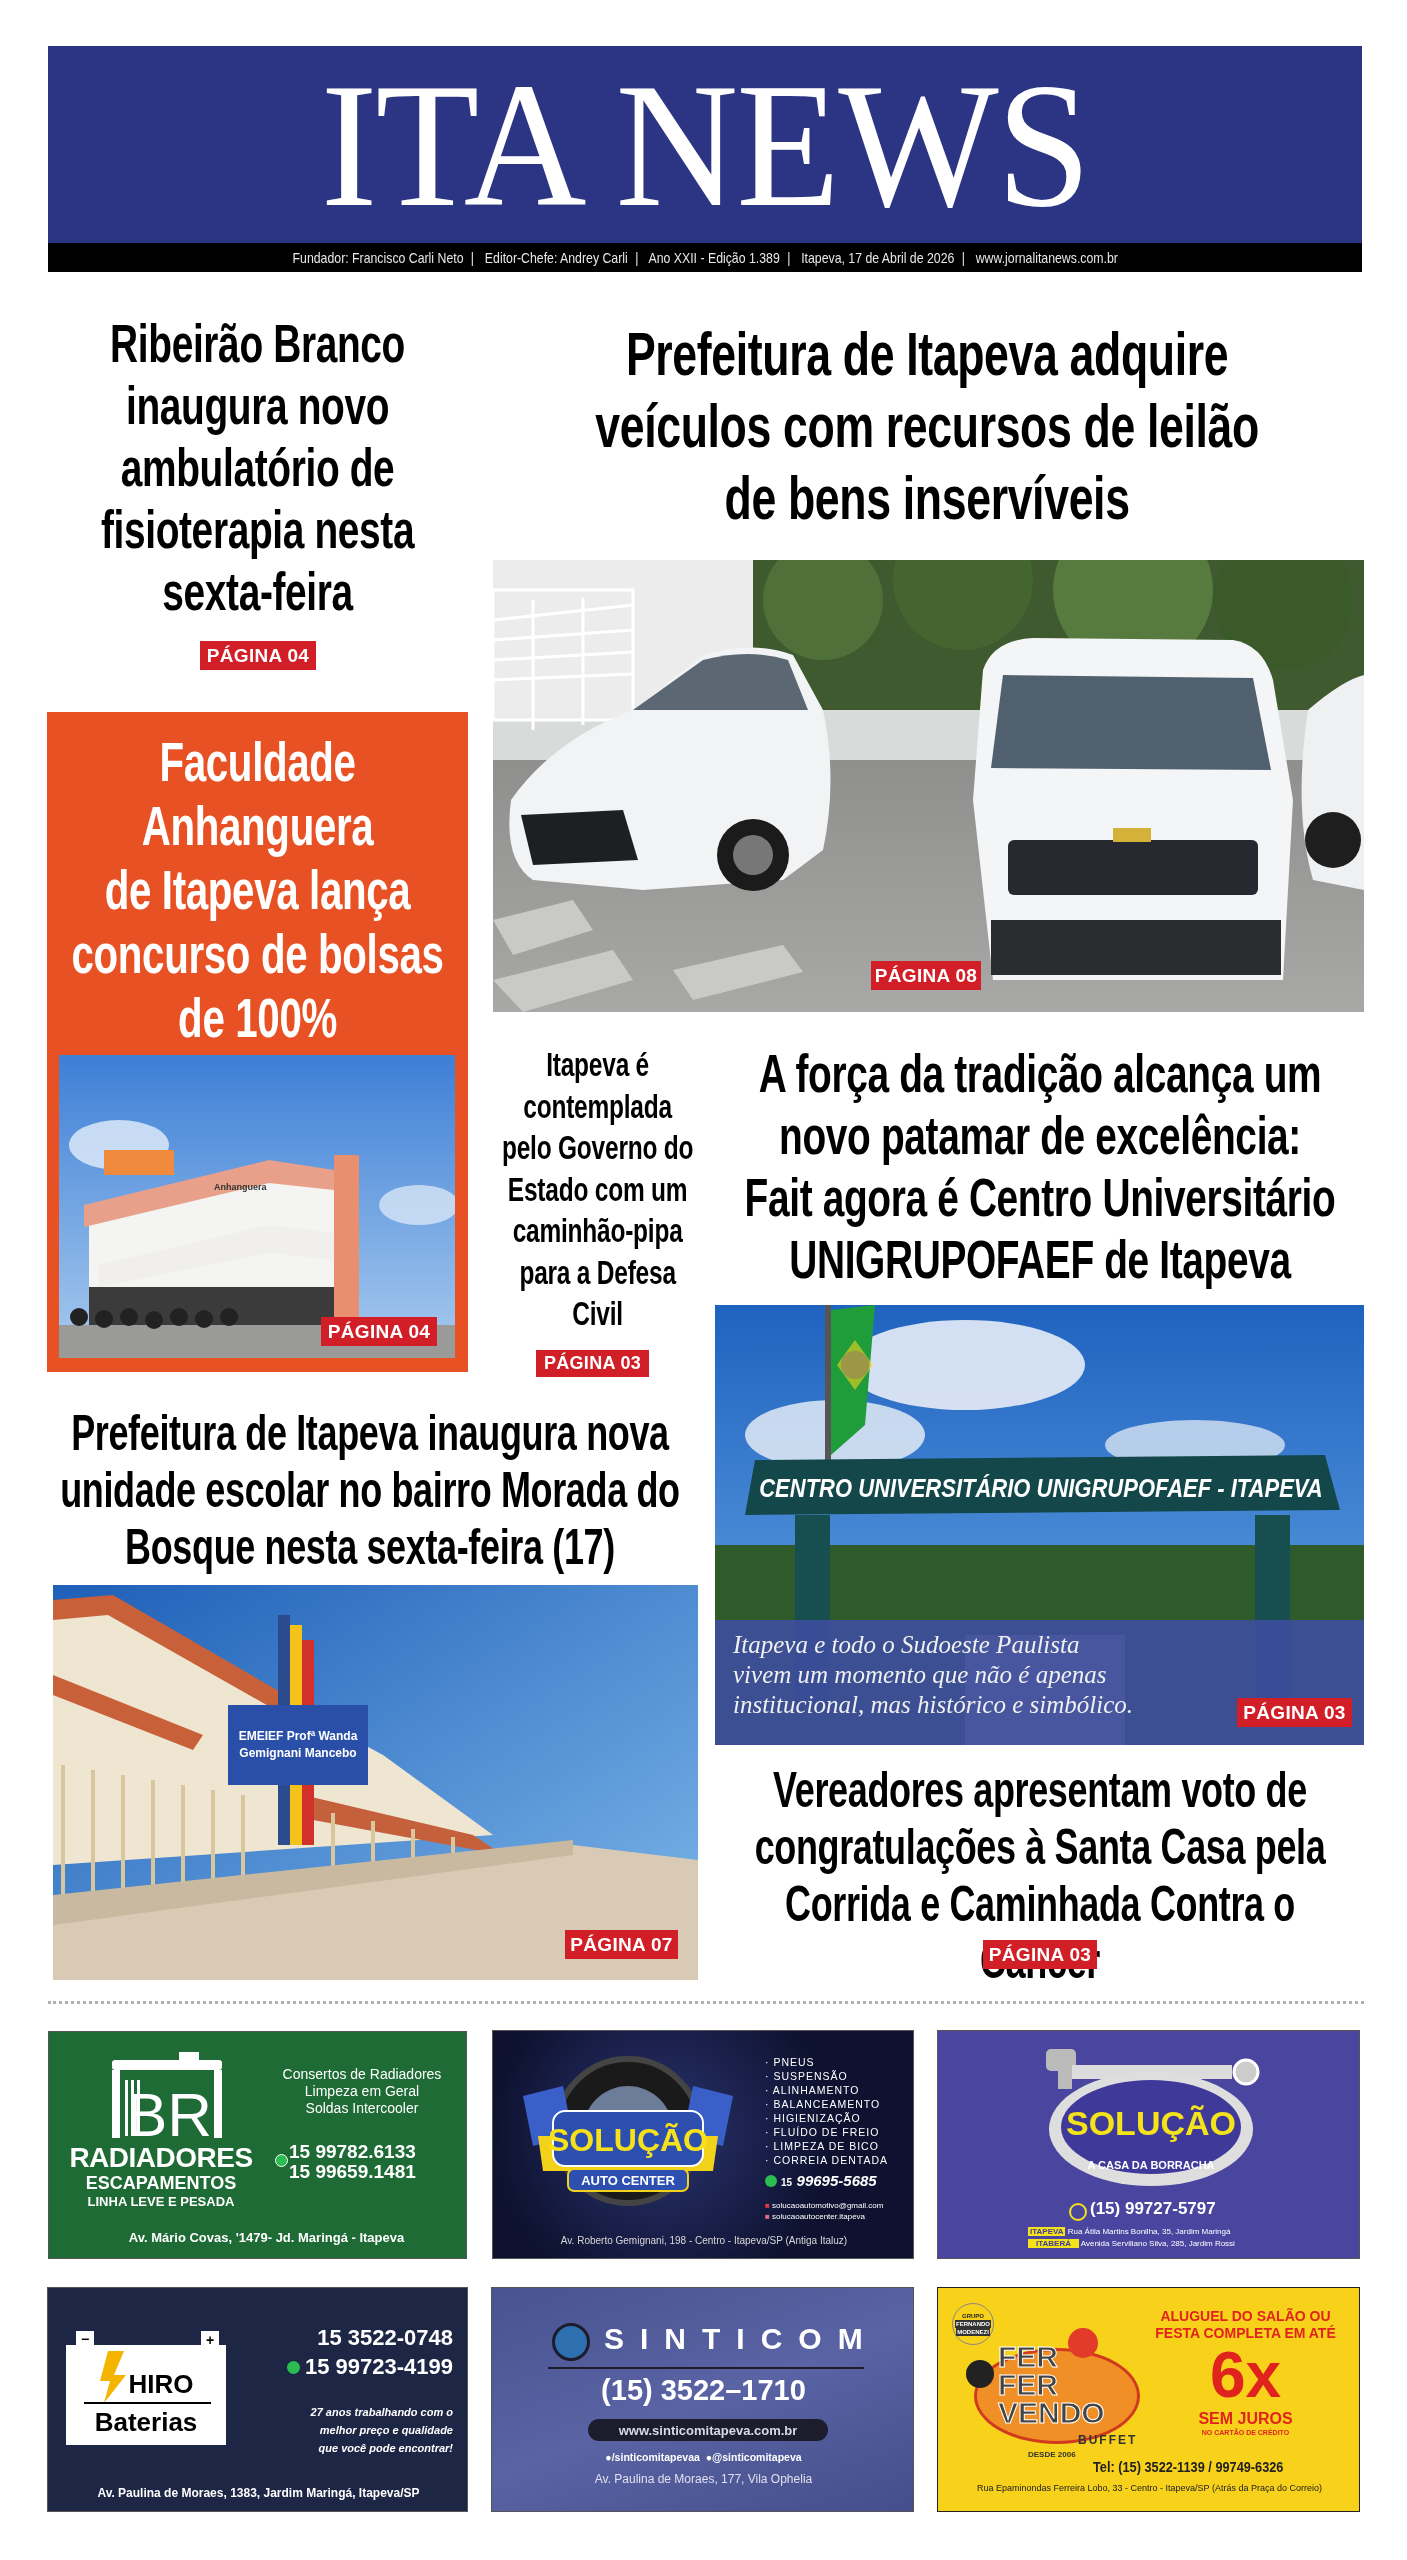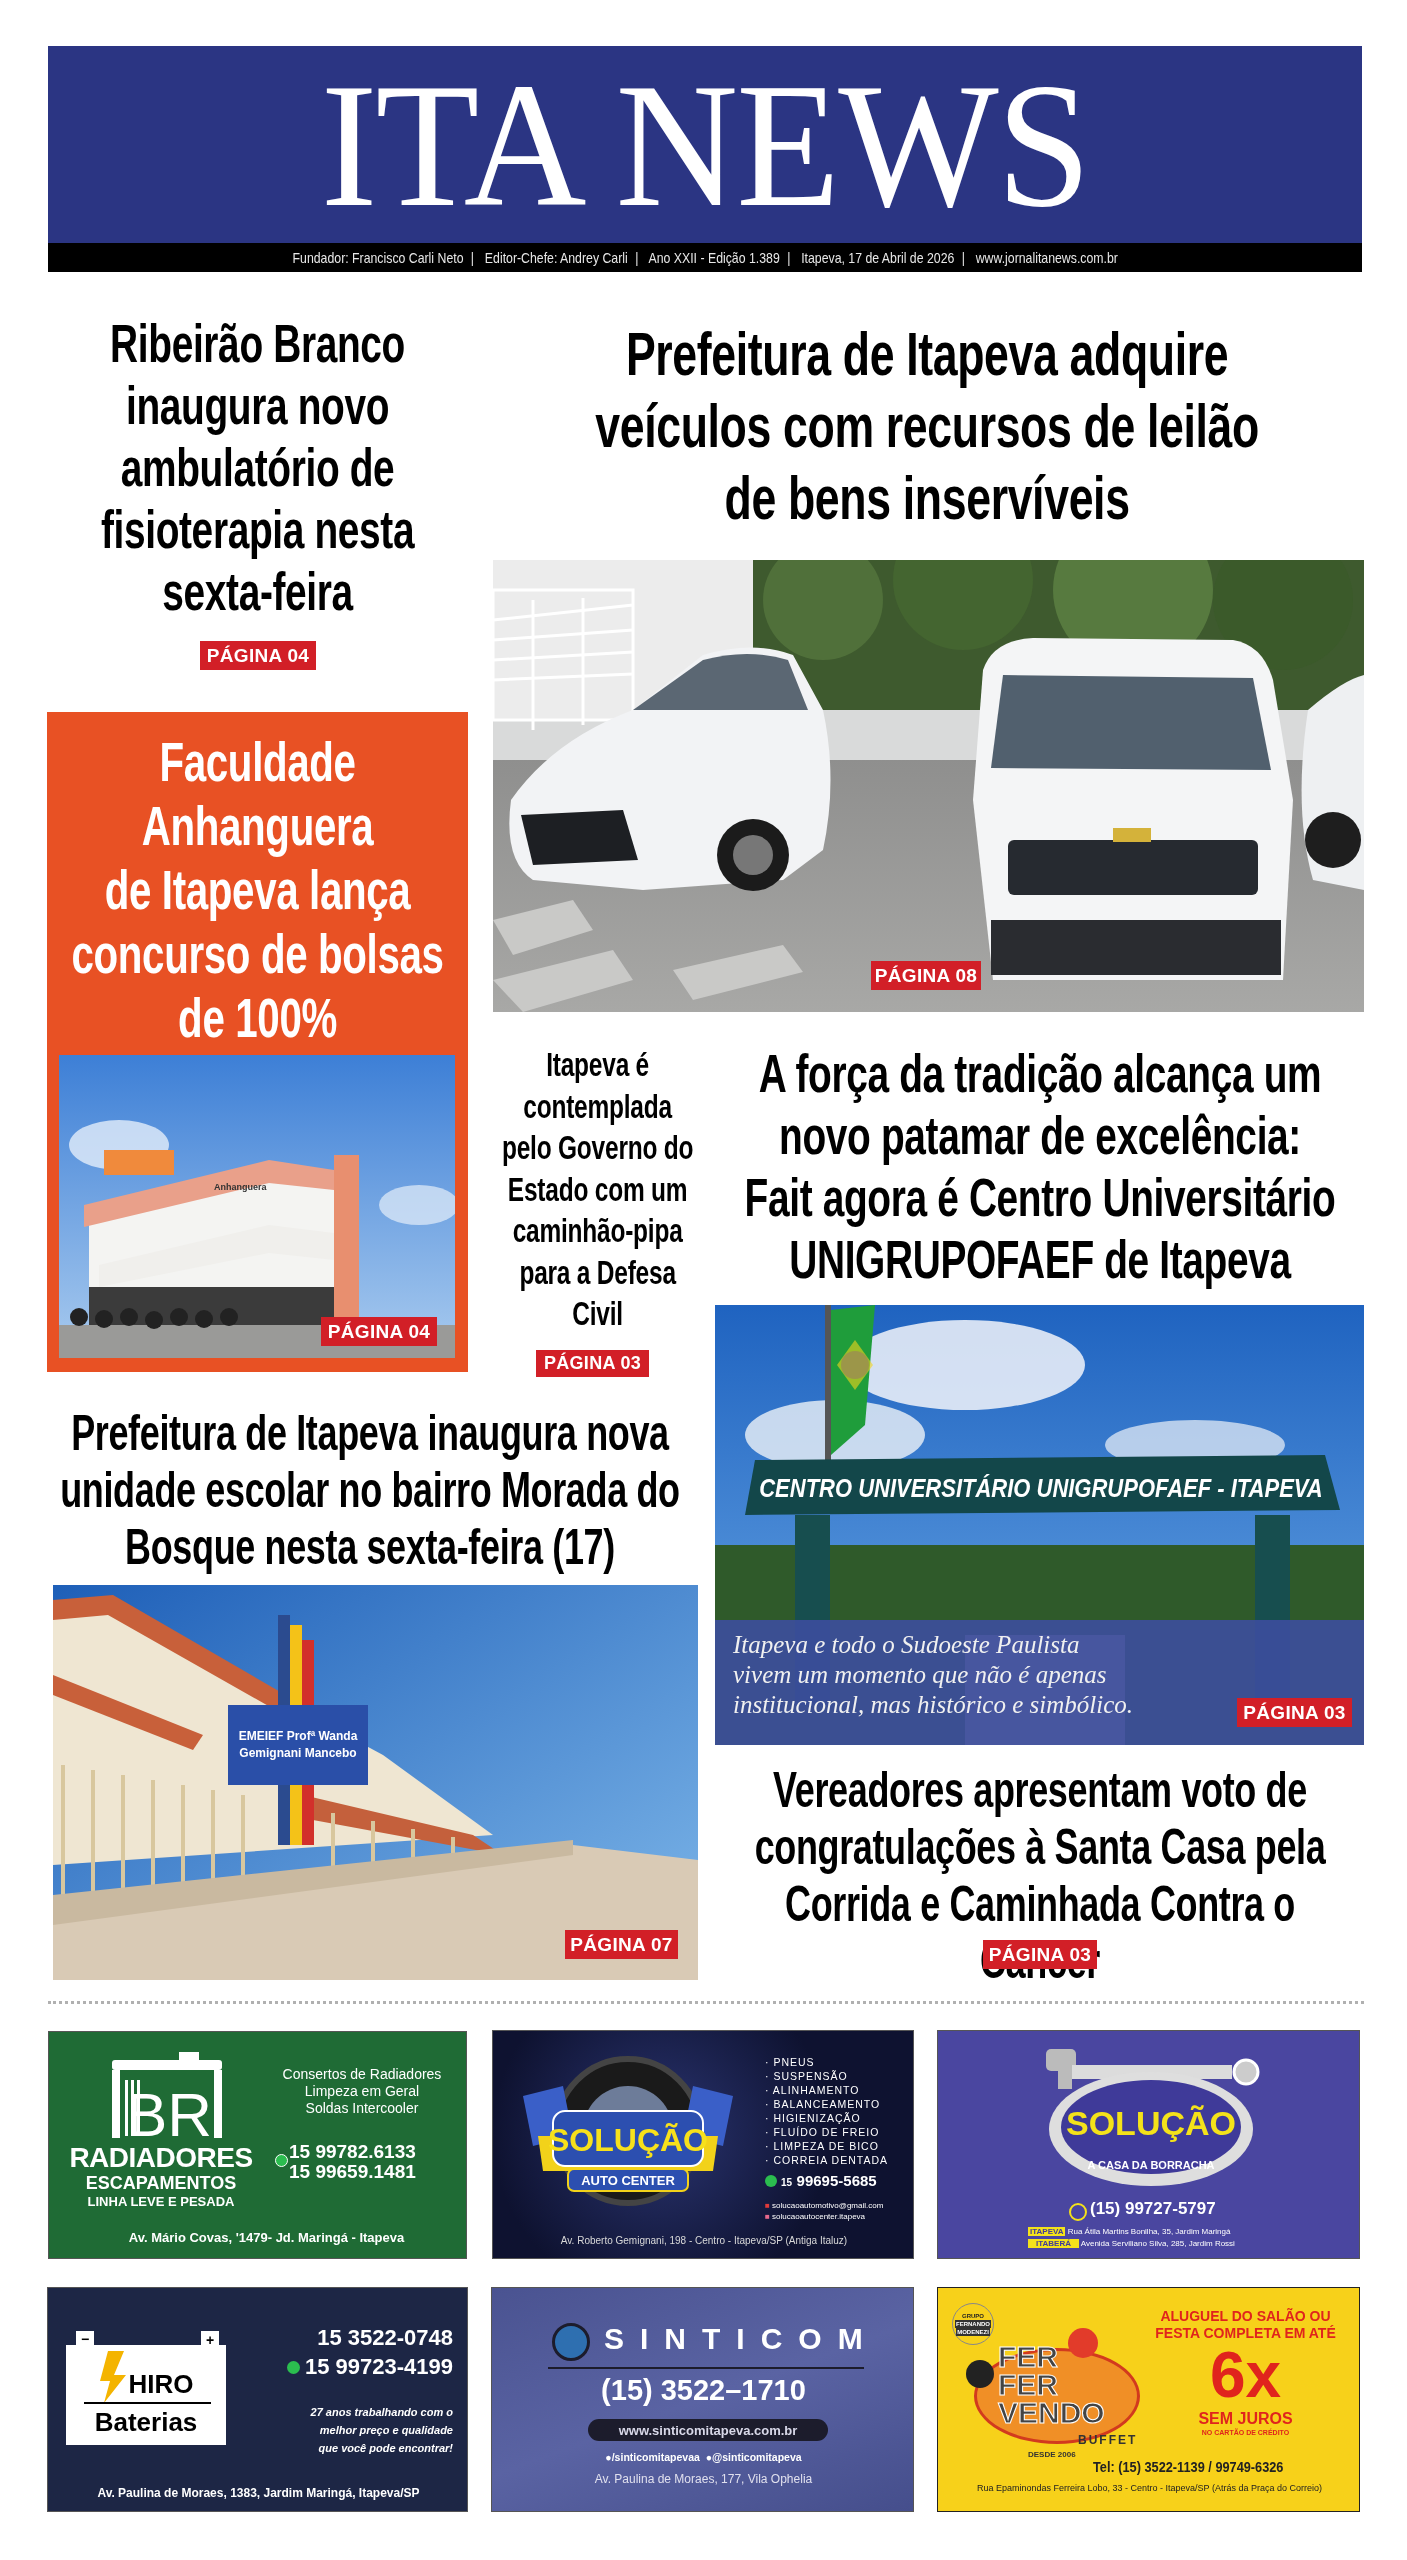--- a/index.html
+++ b/index.html
@@ -304,21 +304,21 @@
     <div>· <span>ALINHAMENTO</span></div>
     <div>· <span>BALANCEAMENTO</span></div>
     <div>· <span>HIGIENIZAÇÃO</span></div>
     <div>· <span>FLUÍDO DE FREIO</span></div>
     <div>· <span>LIMPEZA DE BICO</span></div>
     <div>· <span>CORREIA DENTADA</span></div>
   </div>
   <div class="abs" style="left:272px;top:144px;width:12px;height:12px;border-radius:50%;background:#2bbd4f;"></div>
   <div class="abs" style="left:288px;top:141px;font-weight:bold;">
     <span style="font-size:10px;">15</span>
-    <span style="font-size:15px;">99695-5685</span>
+    <span style="font-size:15px;font-style:italic;">99695-5685</span>
   </div>
   <div class="abs" style="left:272px;top:170px;font-size:8px;"><span style="color:#e03a3a;">■</span> <span>solucaoautomotivo@gmail.com</span></div>
   <div class="abs" style="left:272px;top:181px;font-size:8px;"><span style="color:#e8698c;">■</span> <span>solucaoautocenter.itapeva</span></div>
   <div class="abs" style="left:0;top:204px;width:422px;text-align:center;font-size:10px;color:#d8d8d8;">Av. Roberto Gemignani, 198 - Centro - Itapeva/SP (Antiga Italuz)</div>
 </div>
 
 <div class="ad" style="left:937px;top:2030px;width:423px;height:229px;background:#4a46a0;color:#fff;">
   <svg class="abs" style="left:98px;top:8px;" width="230" height="150" viewBox="0 0 230 150">
     <rect x="10" y="10" width="30" height="22" rx="5" fill="#bbb"></rect>
       <rect x="22" y="25" width="14" height="25" fill="#bbb"></rect>

